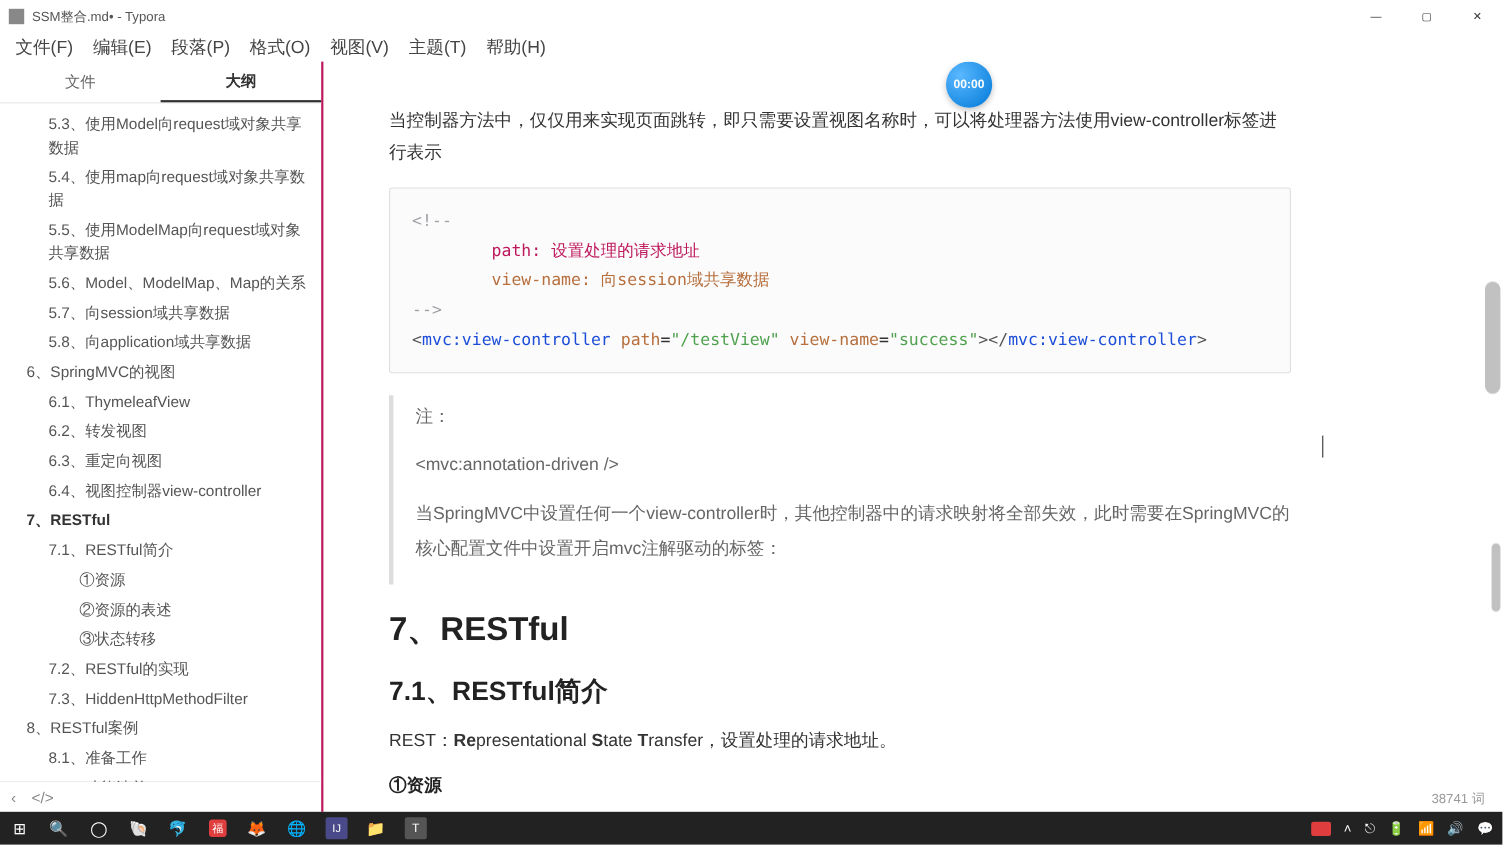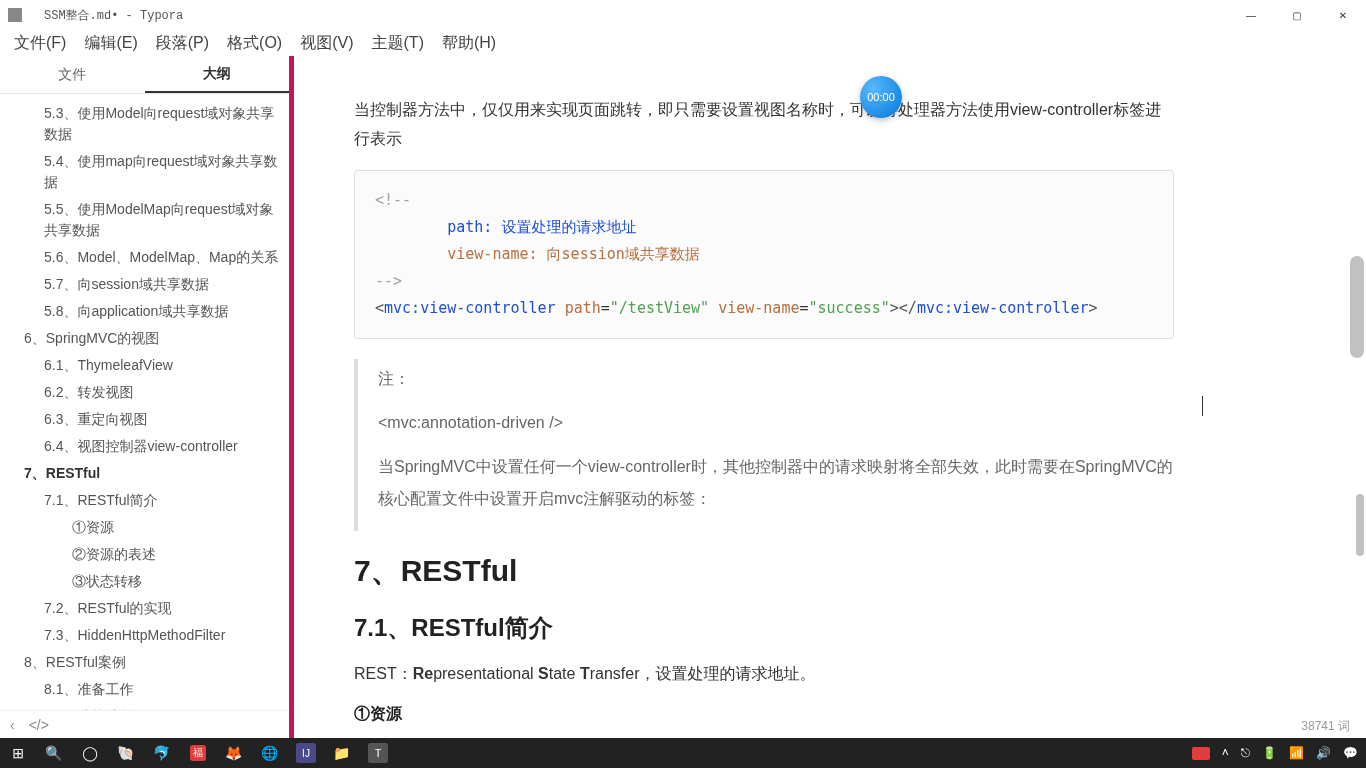--- a/index.html
+++ b/index.html
@@ -1,46 +1,46 @@
 <!DOCTYPE html>
 <html><head>
 <meta charset="utf-8">
 <style>
 * { margin:0; padding:0; box-sizing:border-box; }
 body { font-family:"Microsoft YaHei","PingFang SC",sans-serif; font-size:13px; color:#333; background:#fff; overflow:hidden; width:1366px; height:768px; position:relative; }
 .titlebar { height:30px; display:flex; align-items:center; justify-content:space-between; padding:0 0 0 8px; background:#fff; }
-.titlebar-left { display:flex; align-items:center; gap:22px; font-size:12px; color:#555;font-family:Liberation Mono, monospace; }
+.titlebar-left { display:flex; align-items:center; gap:7px; font-size:12px; color:#555; }
 .titlebar-icon { width:14px; height:14px; background:#888; display:inline-block; }
 .titlebar-right { display:flex; }
 .win-btn { width:46px; height:30px; display:flex; align-items:center; justify-content:center; font-family:"Segoe UI Symbol",sans-serif; font-size:10px; color:#333; }
 .menubar { height:26px; display:flex; align-items:center; padding:0 6px; gap:2px; font-size:16px; color:#444; }
 .menubar span { padding:3px 8px; }
 .main { display:flex; height:calc(100% - 30px - 26px - 30px); }
-.sidebar { width:294px; border-right:5px solid #be185d; display:flex; flex-direction:column; }
+.sidebar { width:294px; border-right:2px solid #be185d; display:flex; flex-direction:column; }
 .sidebar-tabs { display:flex; height:38px; border-bottom:1px solid #e5e5e5; }
 .sidebar-tab { flex:1; display:flex; align-items:center; justify-content:center; font-size:14px; color:#666; }
 .sidebar-tab.active { color:#333; font-weight:bold; border-bottom:2px solid #333; }
 .outline { flex:1; overflow-y:auto; padding:6px 0; font-size:14px; color:#555; line-height:1.5; }
 .outline-item { padding:3px 10px 3px 10px; cursor:pointer; }
 .lvl-1 { padding-left:24px; }
 .lvl-2 { padding-left:44px; }
 .lvl-3 { padding-left:72px; }
 .outline-item.bold { font-weight:bold; color:#333; }
 .editor-wrap { flex:1; position:relative; overflow:hidden; }
 .editor { position:absolute; inset:0; overflow-y:auto; padding:0 60px 40px 60px; }
 .content { max-width:820px; margin-top:40px; }
 .para { font-size:16px; line-height:1.8; color:#333; margin-bottom:16px; }
 .code-fence { border:1px solid #e0e0e0; background:#fbfbfb; padding:16px 20px; border-radius:3px; font-family:Consolas,monospace; font-size:15px; line-height:1.8; color:#333; white-space:pre; margin-bottom:20px; overflow-x:auto; }
 .cm-comment{color:#a0a1a7;} .cm-tag{color:#1d4ed8;} .cm-attr{color:#b76f3e;} .cm-str{color:#50a14f;} .cm-bracket{color:#555;}
 .blockquote { border-left:4px solid #ddd; padding:4px 0 4px 20px; margin:0 0 20px 0; color:#666; font-size:16px; line-height:2; }
 .blockquote p { margin-bottom:12px; }
 h1.heading { font-size:30px; font-weight:bold; margin:20px 0 18px 0; color:#222; }
 h2.heading { font-size:24px; font-weight:bold; margin:20px 0 16px 0; color:#222; }
 h4.heading { font-size:16px; font-weight:bold; margin:16px 0 10px 0; color:#222; }
-.badge { position:absolute; top:20px; right:464px; width:42px; height:42px; border-radius:50%; background:radial-gradient(circle at 30% 30%, #5ab8ff, #0078d7); display:flex; align-items:center; justify-content:center; color:#fff; font-size:11px; font-weight:normal; box-shadow:0 2px 6px rgba(0,0,0,.25); z-index:50; }
+.badge { position:absolute; top:0; right:464px; width:42px; height:42px; border-radius:50%; background:radial-gradient(circle at 30% 30%, #5ab8ff, #0078d7); display:flex; align-items:center; justify-content:center; color:#fff; font-size:11px; font-weight:bold; box-shadow:0 2px 6px rgba(0,0,0,.25); z-index:50; }
 .scroll-thumb-editor { position:absolute; right:2px; top:200px; width:14px; height:102px; background:#c1c1c1; border-radius:7px; }
 .scroll-thumb-main { position:absolute; right:2px; top:494px; width:8px; height:62px; background:#c1c1c1; border-radius:4px; }
 .sidebar-footer { height:28px; border-top:1px solid #eee; display:flex; align-items:center; padding:0 10px; gap:14px; color:#888; font-size:14px; }
 .statusbar { position:absolute; bottom:30px; right:16px; height:24px; display:flex; align-items:center; font-size:12px; color:#999; }
 .taskbar { position:absolute; bottom:0; left:0; right:0; height:30px; background:#222; display:flex; align-items:center; justify-content:space-between; padding:0 8px; color:#fff; }
 .task-left { display:flex; align-items:center; gap:16px; }
 .task-icon { width:20px; height:20px; display:flex; align-items:center; justify-content:center; font-size:14px; }
 .task-right { display:flex; align-items:center; gap:12px; font-size:12px; }
 .tr-sq { width:18px; height:13px; background:#e03e3e; border-radius:2px; }
 .cursor-caret { position:absolute; top:340px; left:908px; width:1px; height:20px; background:#333; }
@@ -105,21 +105,21 @@
     </div>
   </div>
 
   <div class="editor-wrap">
     <div class="badge">00:00</div>
     <div class="editor">
       <div class="content">
         <p class="para">当控制器方法中，仅仅用来实现页面跳转，即只需要设置视图名称时，可以将处理器方法使用view-controller标签进行表示</p>
 
         <div class="code-fence"><span class="cm-comment">&lt;!--</span>
-<span class="cm-comment">    <span class="cm-tag" style="color:#1d4ed8;">    path: 设置处理的请求地址</span></span>
+<span class="cm-comment">    <span class="cm-tag" style="color:#be185d;">    path: 设置处理的请求地址</span></span>
 <span class="cm-comment">    <span class="cm-tag" style="color:#b76f3e;">    view-name: 向session域共享数据</span></span>
 <span class="cm-comment">--&gt;</span>
 <span class="cm-bracket">&lt;</span><span class="cm-tag">mvc:view-controller</span><span class="cm-attr"> path</span><span>=</span><span class="cm-str">"/testView"</span><span class="cm-attr"> view-name</span><span>=</span><span class="cm-str">"success"</span><span class="cm-bracket">&gt;&lt;/</span><span class="cm-tag">mvc:view-controller</span><span class="cm-bracket">&gt;</span></div>
 
         <div class="blockquote">
           <p>注：</p>
           <p>&lt;mvc:annotation-driven /&gt;</p>
           <p>当SpringMVC中设置任何一个view-controller时，其他控制器中的请求映射将全部失效，此时需要在SpringMVC的核心配置文件中设置开启mvc注解驱动的标签：</p>
         </div>
 

